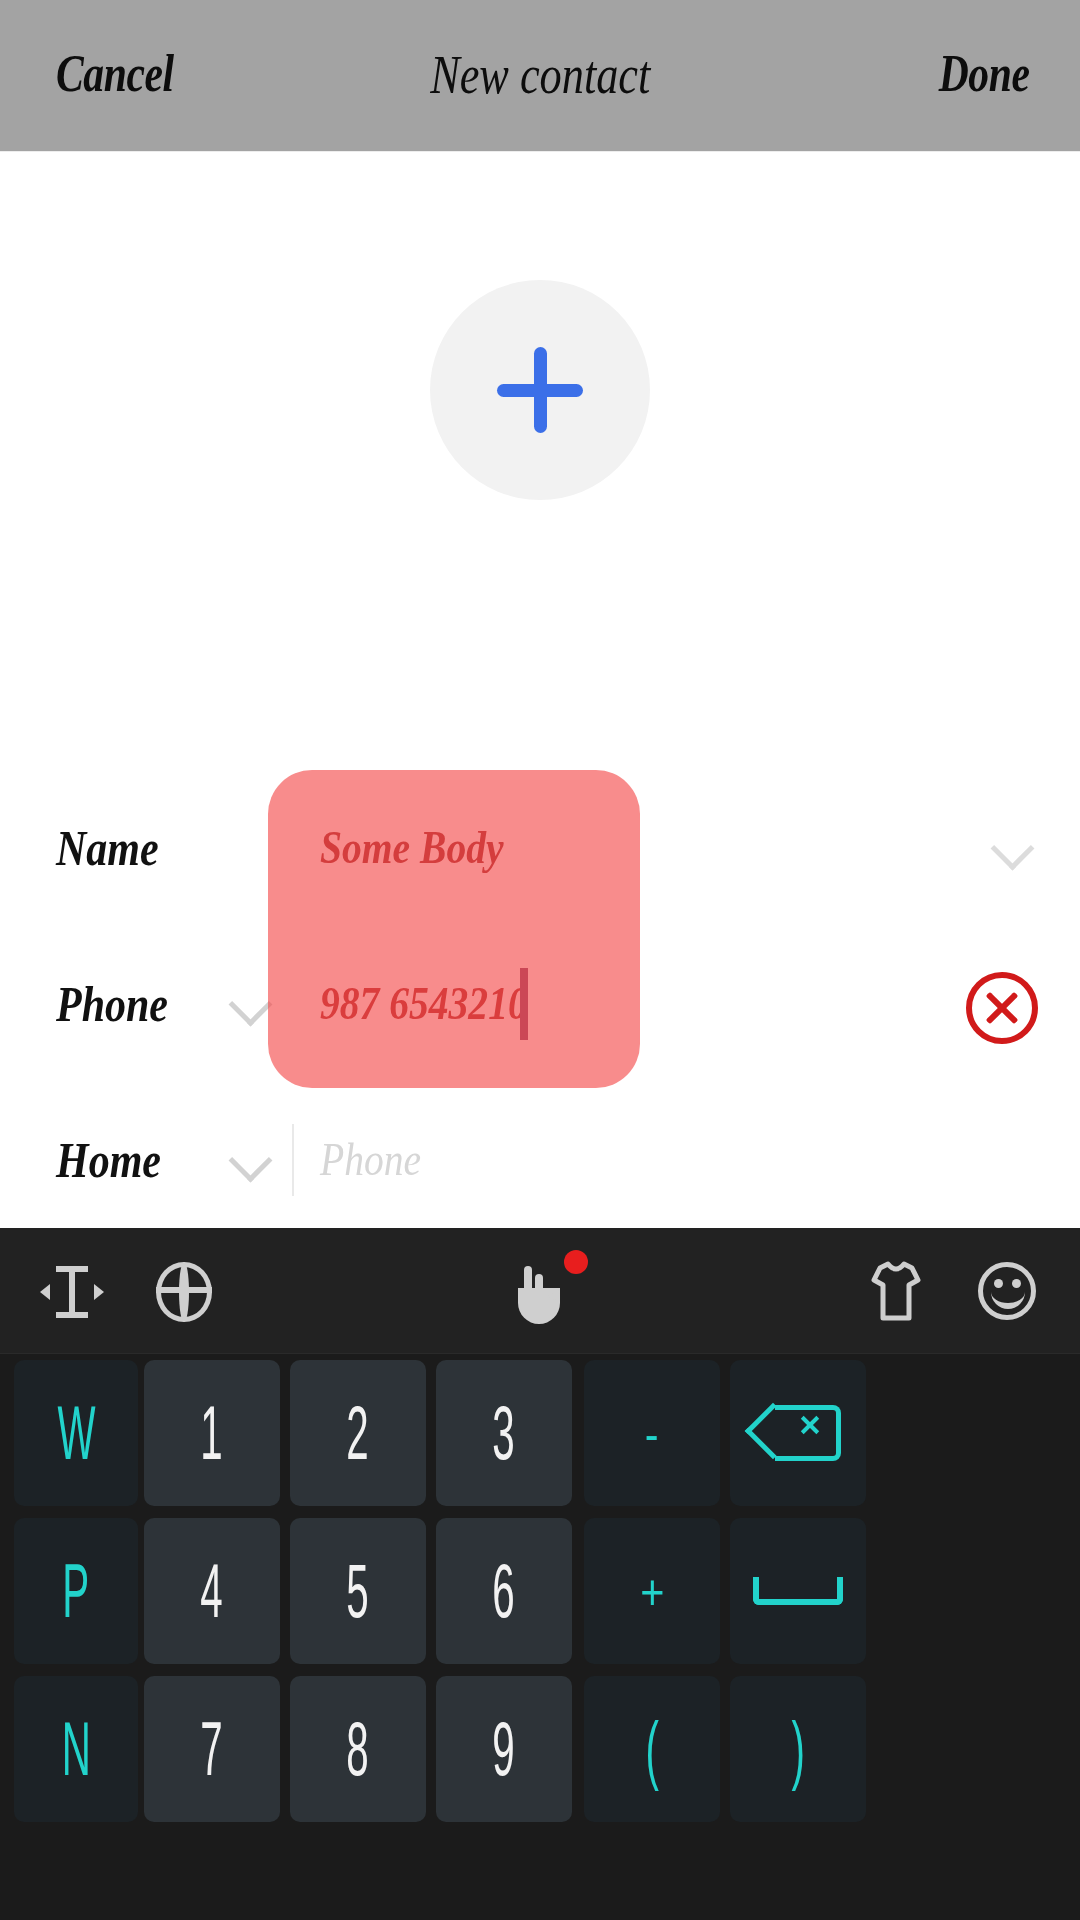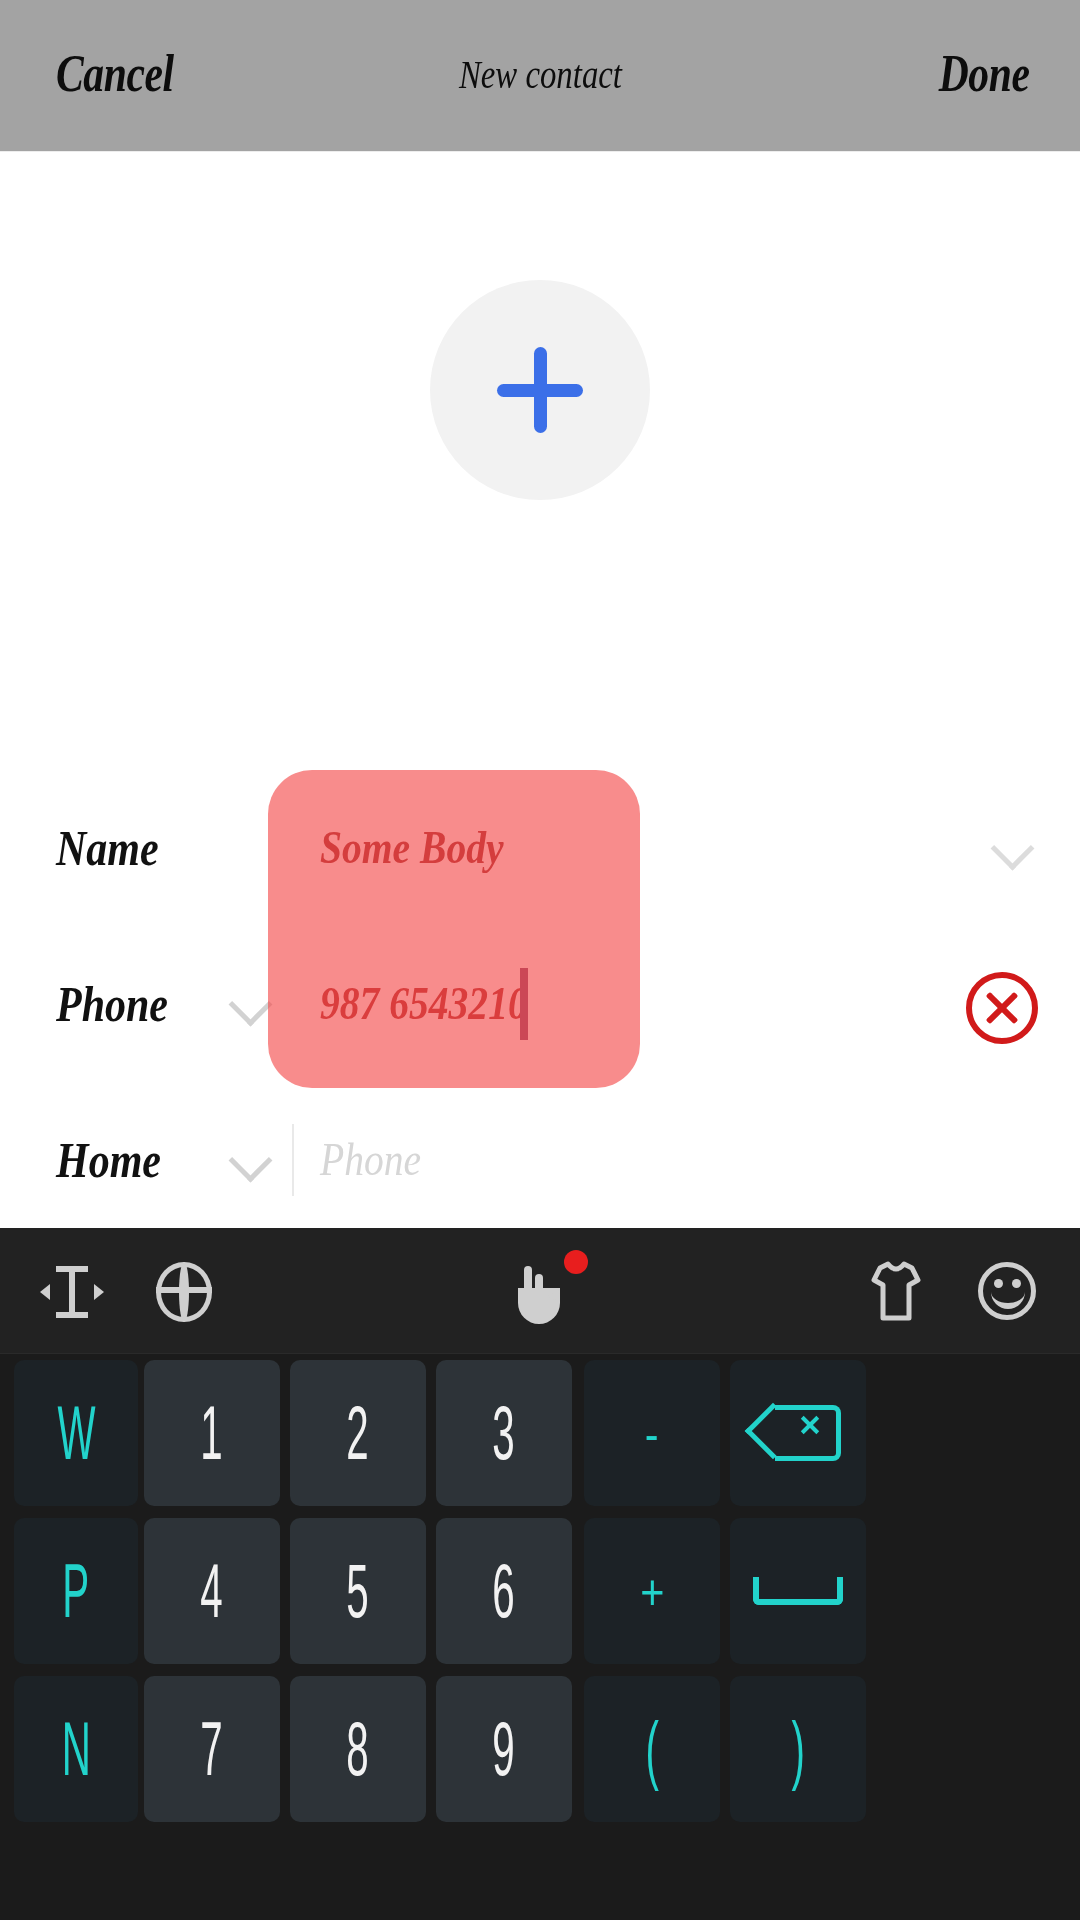--- a/index.html
+++ b/index.html
@@ -27,21 +27,21 @@
     white-space:nowrap;
     line-height:60px;
   }
   #cancel-btn { left:56px; transform-origin:left center; }
   #done-btn   { right:50px; transform-origin:right center; }
   #hdr-title {
     position:absolute; top:46px; left:0; width:1080px;
     text-align:center;
     font-family:"Liberation Serif", serif;
     font-weight:400; font-style:italic;
-    font-size:40px; color:#0d0d0d;
+    font-size:54px; color:#0d0d0d;
     line-height:58px;
     white-space:nowrap;
   }
   #hdr-title span { display:inline-block; transform:scaleX(0.82); }
 
   
   #avatar-wrap {
     position:absolute; left:0; top:280px; width:1080px; height:220px;
   }
   #avatar {

